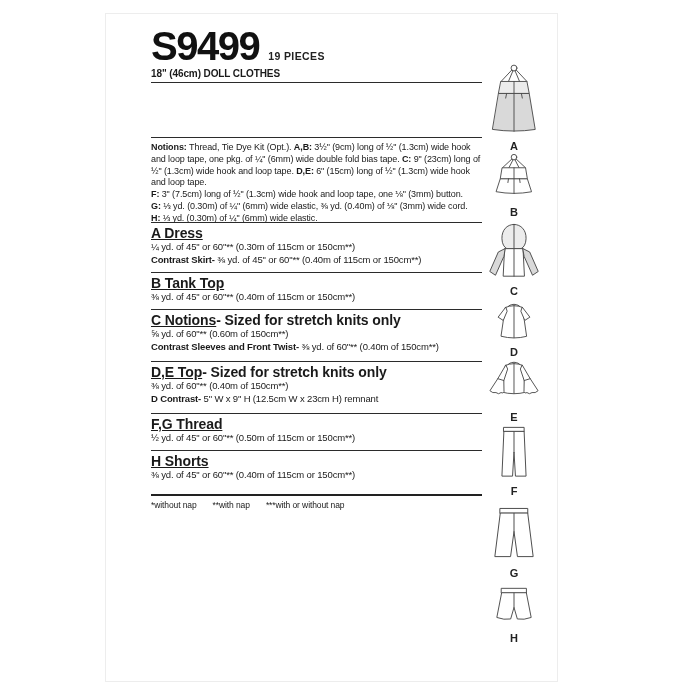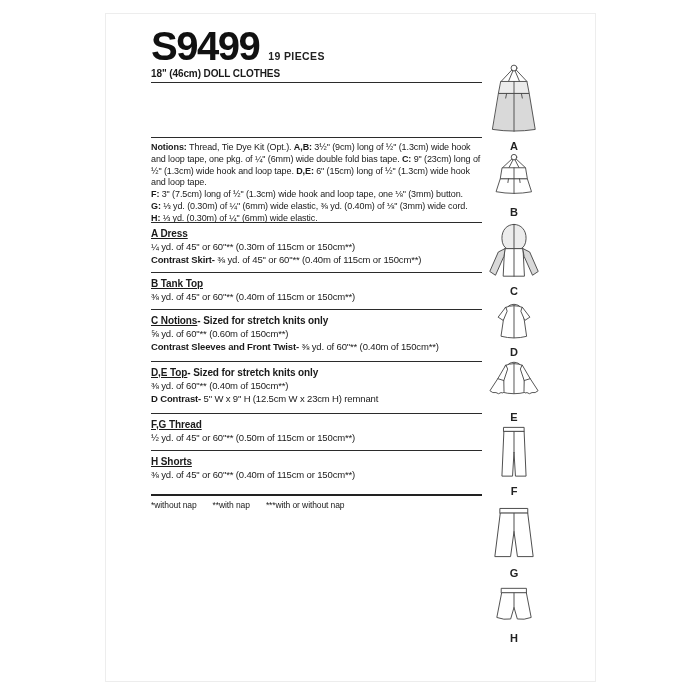--- a/index.html
+++ b/index.html
@@ -2,38 +2,38 @@
 <html><head>
 <meta charset="utf-8">
 <style>
   html,body{margin:0;padding:0;}
   body{
     width:700px;height:700px;position:relative;background:#ffffff;
     font-family:"Liberation Sans", sans-serif;color:#1a1a1a;
     -webkit-font-smoothing:antialiased;
   }
   .card{
-    position:absolute;left:105px;top:13px;width:491px;height:669px;
+    position:absolute;left:105px;top:13px;width:453px;height:669px;
     background:#fff;border:1px solid #ededed;box-sizing:border-box;
   }
   .abs{position:absolute;}
   .tcol{left:45px;width:331px;}
   .rule{height:1px;background:#2b2b2b;}
   .rule-thick{height:2px;background:#222;}
 
   .header-row{display:flex;align-items:baseline;gap:9px;}
   .pattern-no{font-size:40px;font-weight:bold;letter-spacing:-1.5px;line-height:34px;color:#111;}
   .pieces{font-size:10.5px;font-weight:bold;letter-spacing:.4px;color:#222;margin-top:11px;}
 
   .subtitle{font-size:10px;font-weight:bold;letter-spacing:-0.1px;}
 
   .para{font-size:9px;line-height:11.8px;letter-spacing:-0.1px;white-space:pre-wrap;margin:0;}
   .para b{font-weight:bold;}
 
-  .section .sec-title{font-size:10px;font-weight:bold;line-height:13px;letter-spacing:-0.1px;}
+  .section .sec-title{font-size:14px;font-weight:bold;line-height:13px;letter-spacing:-0.1px;}
   .section .u{text-decoration:underline;}
   .yline{font-size:9.5px;line-height:13px;letter-spacing:-0.15px;}
   .yline b{font-weight:bold;}
 
   .footnote{font-size:8.5px;letter-spacing:-0.1px;}
   .footnote span{margin-right:16px;}
 
   .fig{left:365px;width:86px;display:flex;flex-direction:column;align-items:center;gap:5px;margin:0;}
   .fig-label{font-size:11px;font-weight:bold;color:#222;}
   .art *{stroke:#4a4a4a;stroke-width:1;fill:none;stroke-linejoin:round;stroke-linecap:round;}

